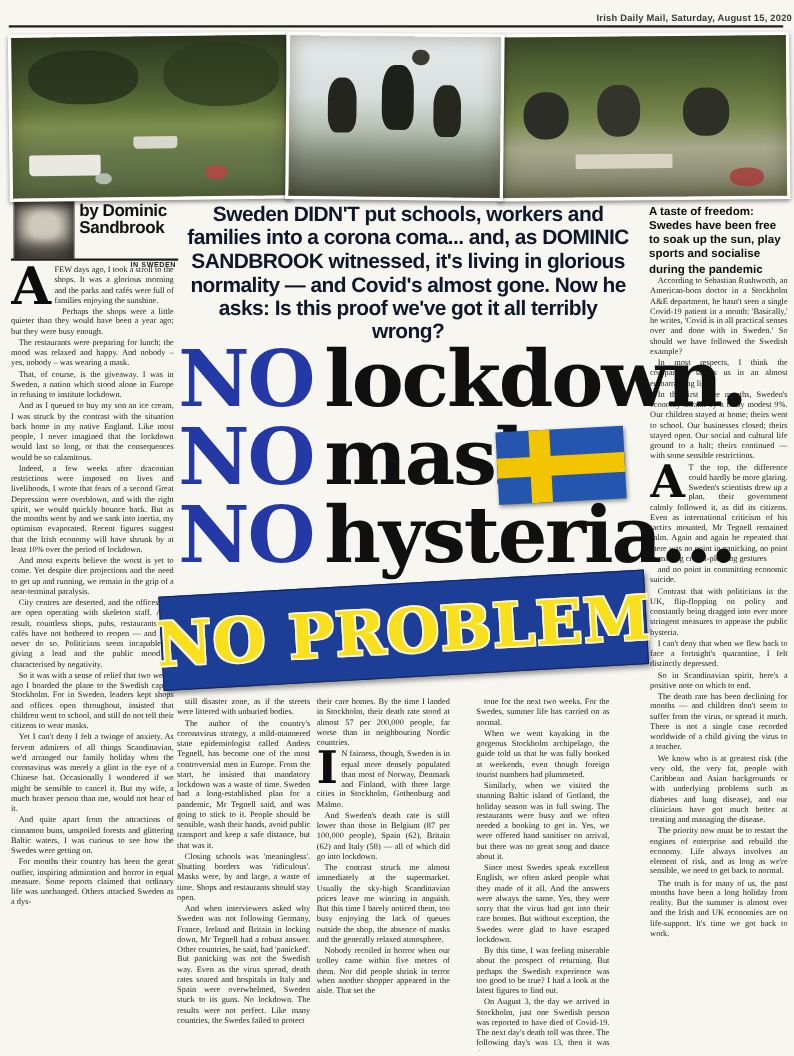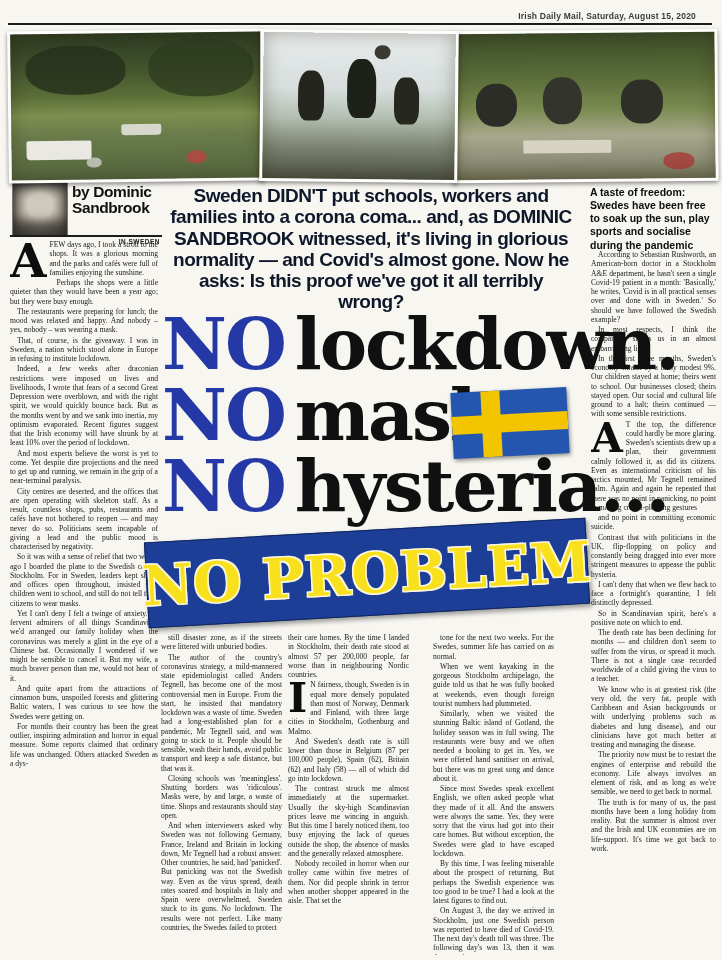--- a/index.html
+++ b/index.html
@@ -2,21 +2,21 @@
 <html><head>
 <meta charset="utf-8">
 <style>
   html,body{margin:0;padding:0;background:#9a9a96;}
   #page{position:relative;width:722px;height:960px;margin:0 auto;background:#f7f6f1;
         font-family:"Liberation Serif",serif;overflow:hidden;box-shadow:0 0 6px rgba(0,0,0,.5);}
 
   
   .meta{position:absolute;top:11px;font:bold 8.5px "Liberation Sans",sans-serif;color:#3a3a3a;letter-spacing:.2px;}
   #page-label{left:12px;margin-top:48px;}
-  #edition{right:26px;padding-left:36px;}
+  #edition{right:2px;padding-left:36px;}
   #header-rule{position:absolute;top:23px;left:8px;width:704px;height:2px;background:#1c1c1c;}
 
   
   .photo{position:absolute;top:30px;height:146px;background:#fdfdfb;padding:3px;
          box-shadow:0 2px 4px rgba(0,0,0,.45);}
   .photo-inner{position:relative;width:100%;height:100%;overflow:hidden;
                box-shadow:inset 0 0 18px rgba(40,30,10,.35);}
   #photo-river{left:8px;width:250px;transform:rotate(-.7deg);z-index:1;}
   #photo-river .photo-inner{background:linear-gradient(180deg,#2e3c22 0%,#44552e 26%,#5d7038 44%,#7d8f4e 56%,#68794a 72%,#55663f 100%);}
   #photo-volley{left:260px;width:192px;transform:rotate(.6deg);z-index:2;}
@@ -145,20 +145,21 @@
   <div id="no-problem-banner">
     <span id="no-problem-text">NO PROBLEM</span>
   </div>
 
   <div class="col" id="col1">
     <p class="lead"><span class="dropcap">A</span><span>FEW days ago, I took a stroll to the shops. It was a glorious morning and the parks and cafés were full of families enjoying the sunshine.</span></p>
     <div>
         <p>Perhaps the shops were a little quieter than they would have been a year ago; but they were busy enough.</p>
         <p>The restaurants were preparing for lunch; the mood was relaxed and happy. And nobody – yes, nobody – was wearing a mask.</p>
         <p>That, of course, is the giveaway. I was in Sweden, a nation which stood alone in Europe in refusing to institute lockdown.</p>
+        <p>And as I queued to buy my son an ice cream, I was struck by the contrast with the situation back home in my native England. Like most people, I never imagined that the lockdown would last so long, or that the consequences would be so calamitous.</p>
         <p>Indeed, a few weeks after draconian restrictions were imposed on lives and livelihoods, I wrote that fears of a second Great Depression were overblown, and with the right spirit, we would quickly bounce back. But as the months went by and we sank into inertia, my optimism evaporated. Recent figures suggest that the Irish economy will have shrunk by at least 10% over the period of lockdown.</p>
         <p>And most experts believe the worst is yet to come. Yet despite dire projections and the need to get up and running, we remain in the grip of a near-terminal paralysis.</p>
         <p>City centres are deserted, and the offices that are open operating with skeleton staff. As a result, countless shops, pubs, restaurants and cafés have not bothered to reopen — and may never do so. Politicians seem incapable of giving a lead and the public mood is characterised by negativity.</p>
         <p>So it was with a sense of relief that two weeks ago I boarded the plane to the Swedish capital Stockholm. For in Sweden, leaders kept shops and offices open throughout, insisted that children went to school, and still do not tell their citizens to wear masks.</p>
         <p>Yet I can't deny I felt a twinge of anxiety. As fervent admirers of all things Scandinavian, we'd arranged our family holiday when the coronavirus was merely a glint in the eye of a Chinese bat. Occasionally I wondered if we might be sensible to cancel it. But my wife, a much braver person than me, would not hear of it.</p>
         <p>And quite apart from the attractions of cinnamon buns, unspoiled forests and glittering Baltic waters, I was curious to see how the Swedes were getting on.</p>
         <p>For months their country has been the great outlier, inspiring admiration and horror in equal measure. Some reports claimed that ordinary life was unchanged. Others attacked Sweden as a dys-</p>
       </div>
   </div>
 

